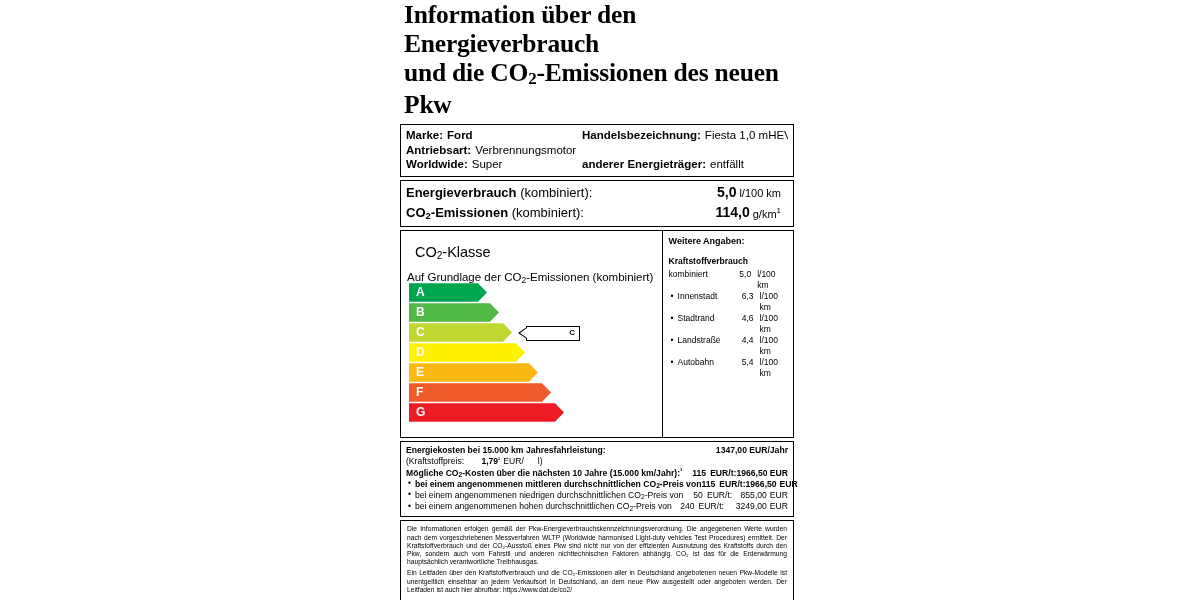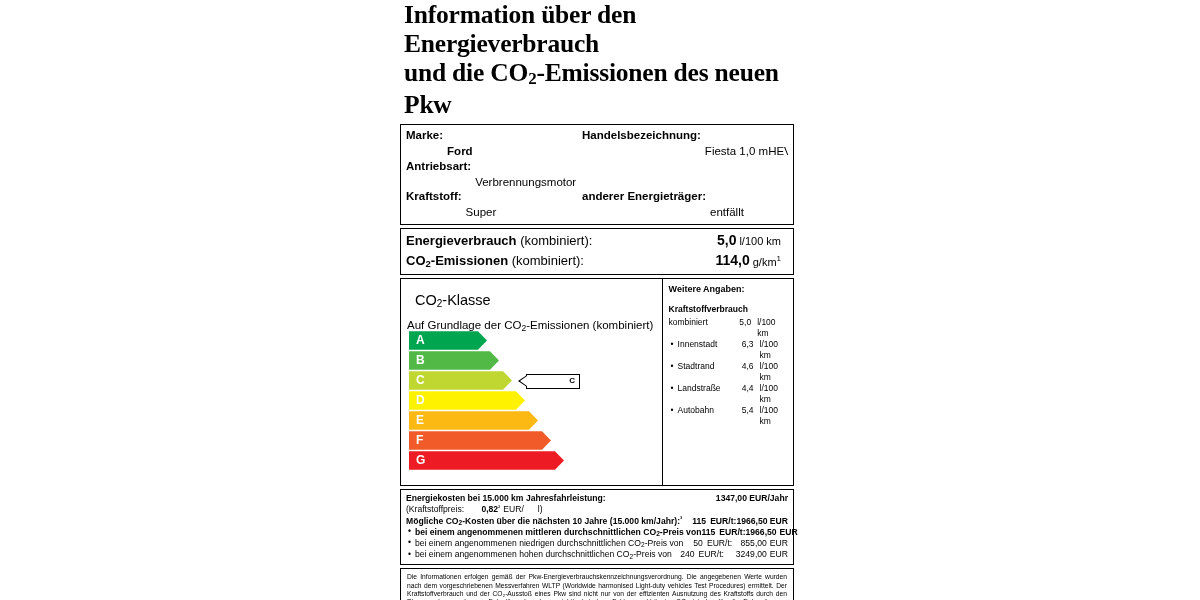--- a/index.html
+++ b/index.html
@@ -46,21 +46,21 @@
     line-height: 14.5px;
   }
   .v-row {
     display: flex;
     width: 100%;
     white-space: nowrap;
   }
   .v-left { width: 176px; display: flex; }
   .v-right { flex: 1; display: flex; overflow: hidden; }
   .lbl { font-weight: bold; }
-  .val { font-weight: normal; padding-left: 4px; margin-top: 16px; }
+  .val { font-weight: normal; padding-left: 4px; }
   
   #consumption {
     margin-top: 3px;
     padding: 3px 12px 4px 5px;
     font-size: 13px;
     line-height: 17px;
   }
   .c-row { display: flex; align-items: baseline; }
   .c-label { font-weight: bold; }
   .c-label .reg { font-weight: normal; }
@@ -228,21 +228,21 @@
     </div>
     <div class="v-row">
       <div class="v-left">
         <span class="lbl">Antriebsart:</span>
         <span class="val">Verbrennungsmotor</span>
       </div>
       <div class="v-right"></div>
     </div>
     <div class="v-row">
       <div class="v-left">
-        <span class="lbl">Kraftstoff:</span>
+        <span class="lbl">Worldwide:</span>
         <span class="val">Super</span>
       </div>
       <div class="v-right">
         <span class="lbl">anderer Energieträger:</span>
         <span class="val">entfällt</span>
       </div>
     </div>
   </div>
 
   <div class="box" id="consumption">
@@ -340,21 +340,21 @@
   </div>
 
   <div class="box" id="costs">
     <div class="k-row">
       <span class="b">Energiekosten bei 15.000 km Jahresfahrleistung:</span>
       <span class="grow"></span>
       <span class="b">1347,00 EUR/Jahr</span>
     </div>
     <div class="k-row">
       <span>(Kraftstoffpreis:</span>
-      <span style="width:34px;text-align:right" class="b">0,82</span>
+      <span style="width:34px;text-align:right" class="b">1,79</span>
         <sup class="s">²</sup>
       <span class="u">EUR/</span>
       <span style="padding-left:14px">l)</span>
       <span class="grow"></span>
     </div>
     <div class="k-row">
       <span class="b"><span>Mögliche CO</span><sub class="s">2</sub><span>-Kosten über die nächsten 10 Jahre (15.000 km/Jahr):</span><sup class="s">³</sup></span>
       <span class="grow"></span>
       <span class="b" style="padding-right:4px">115</span>
       <span class="b">EUR/t:</span>

